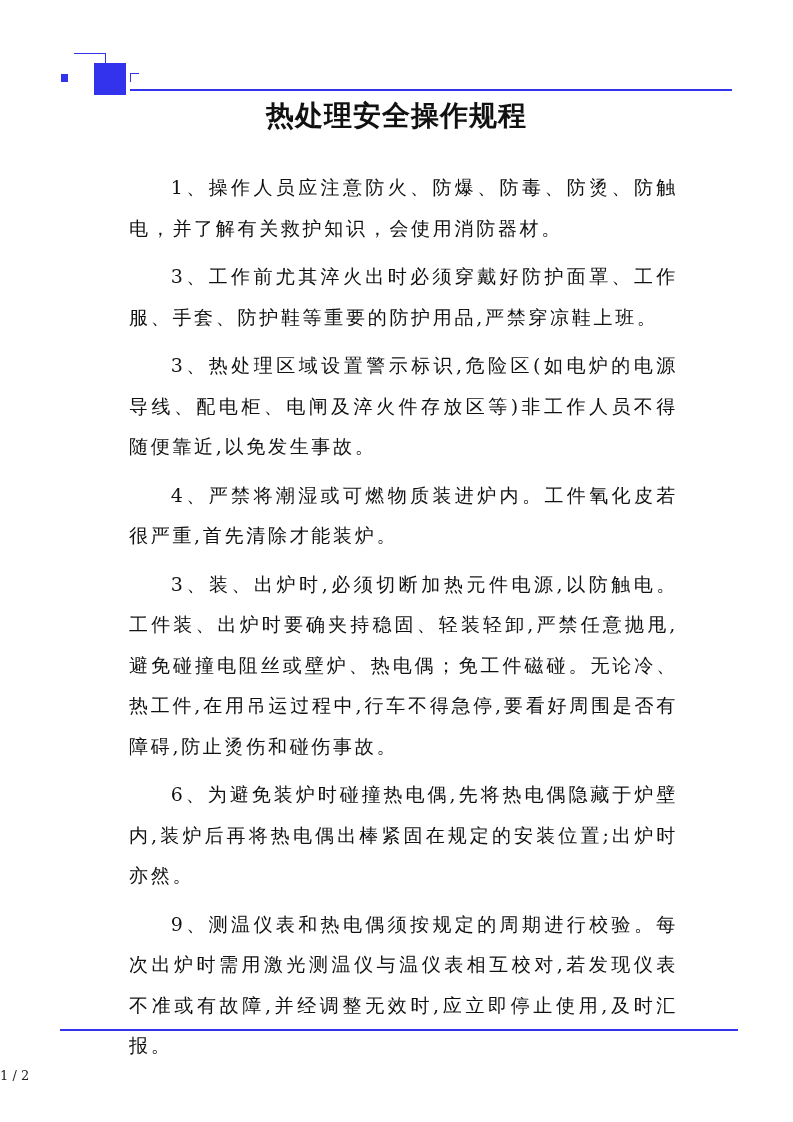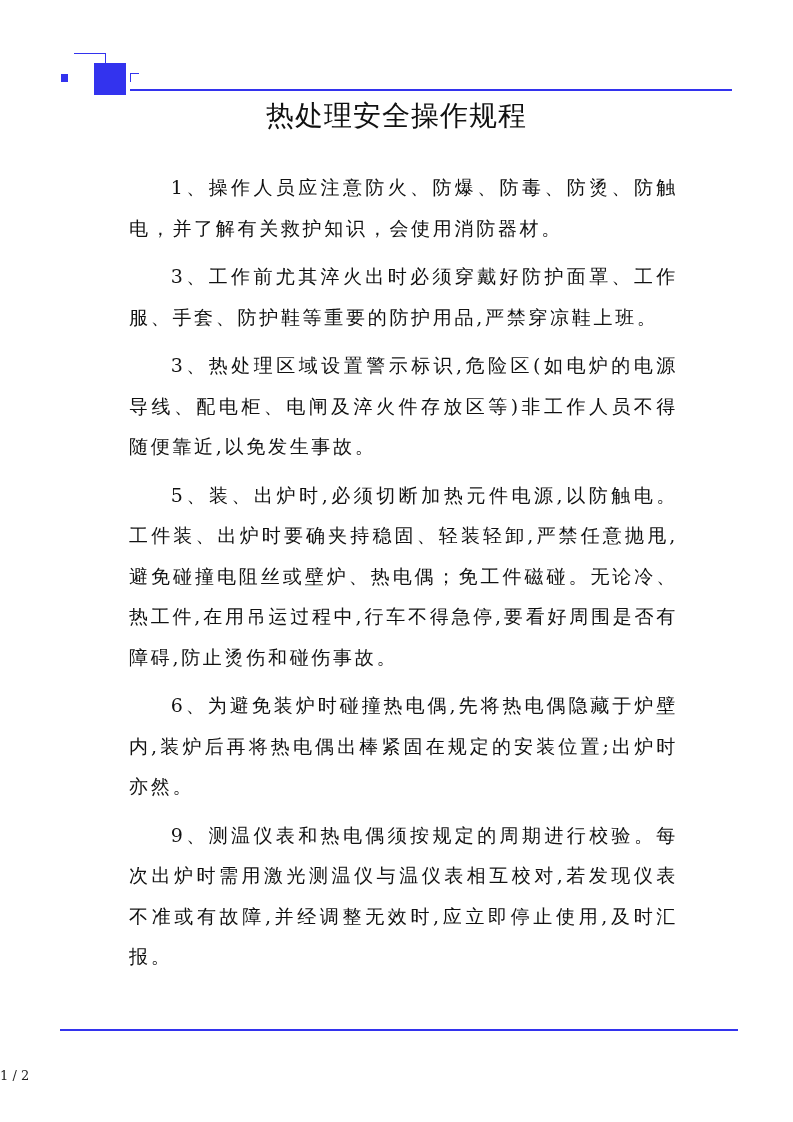--- a/index.html
+++ b/index.html
@@ -52,21 +52,21 @@
     .title {
       position: absolute;
       left: 0; right: 0;
       top: 96px;
       text-align: center;
       font-size: 28px;
       line-height: 40px;
       letter-spacing: 1px;
       color: #111111;
       margin: 0;
-      font-weight: normal;
+      font-weight: bold;
     }
     .content {
       position: absolute;
       left: 121px;
       top: 159px;
       width: 565px;
       font-size: 19px;
       line-height: 40.5px;
       letter-spacing: 2.7px;
       text-align: justify;
@@ -98,19 +98,20 @@
 <div class="deco-big-square"></div>
 <div class="deco-corner"></div>
 <div class="header-rule"></div>
 
 <h1 class="title">热处理安全操作规程</h1>
 
 <div class="content">
   <p>1、操作人员应注意防火、防爆、防毒、防烫、防触电，并了解有关救护知识，会使用消防器材。</p>
   <p>3、工作前尤其淬火出时必须穿戴好防护面罩、工作服、手套、防护鞋等重要的防护用品,严禁穿凉鞋上班。</p>
   <p>3、热处理区域设置警示标识,危险区(如电炉的电源导线、配电柜、电闸及淬火件存放区等)非工作人员不得随便靠近,以免发生事故。</p>
-  <p>5、装、出炉时,必须切断加热元件电源,以防触电。工件装、出炉时要确夹持稳固、轻装轻卸,严禁任意抛甩,避免碰撞电阻丝或壁炉、热电偶；免工件磁碰。无论冷、热工件,在用吊运过程中,行车不得急停,要看好周围是否有障碍,防止烫伤和碰伤事故。</p>
+  <p>4、严禁将潮湿或可燃物质装进炉内。工件氧化皮若很严重,首先清除才能装炉。</p>
+  <p>3、装、出炉时,必须切断加热元件电源,以防触电。工件装、出炉时要确夹持稳固、轻装轻卸,严禁任意抛甩,避免碰撞电阻丝或壁炉、热电偶；免工件磁碰。无论冷、热工件,在用吊运过程中,行车不得急停,要看好周围是否有障碍,防止烫伤和碰伤事故。</p>
   <p>6、为避免装炉时碰撞热电偶,先将热电偶隐藏于炉壁内,装炉后再将热电偶出棒紧固在规定的安装位置;出炉时亦然。</p>
   <p>9、测温仪表和热电偶须按规定的周期进行校验。每次出炉时需用激光测温仪与温仪表相互校对,若发现仪表不准或有故障,并经调整无效时,应立即停止使用,及时汇报。</p>
 </div>
 
 <div class="footer-rule"></div>
 <div class="page-number">1 / 2</div>
 
 </body></html>

